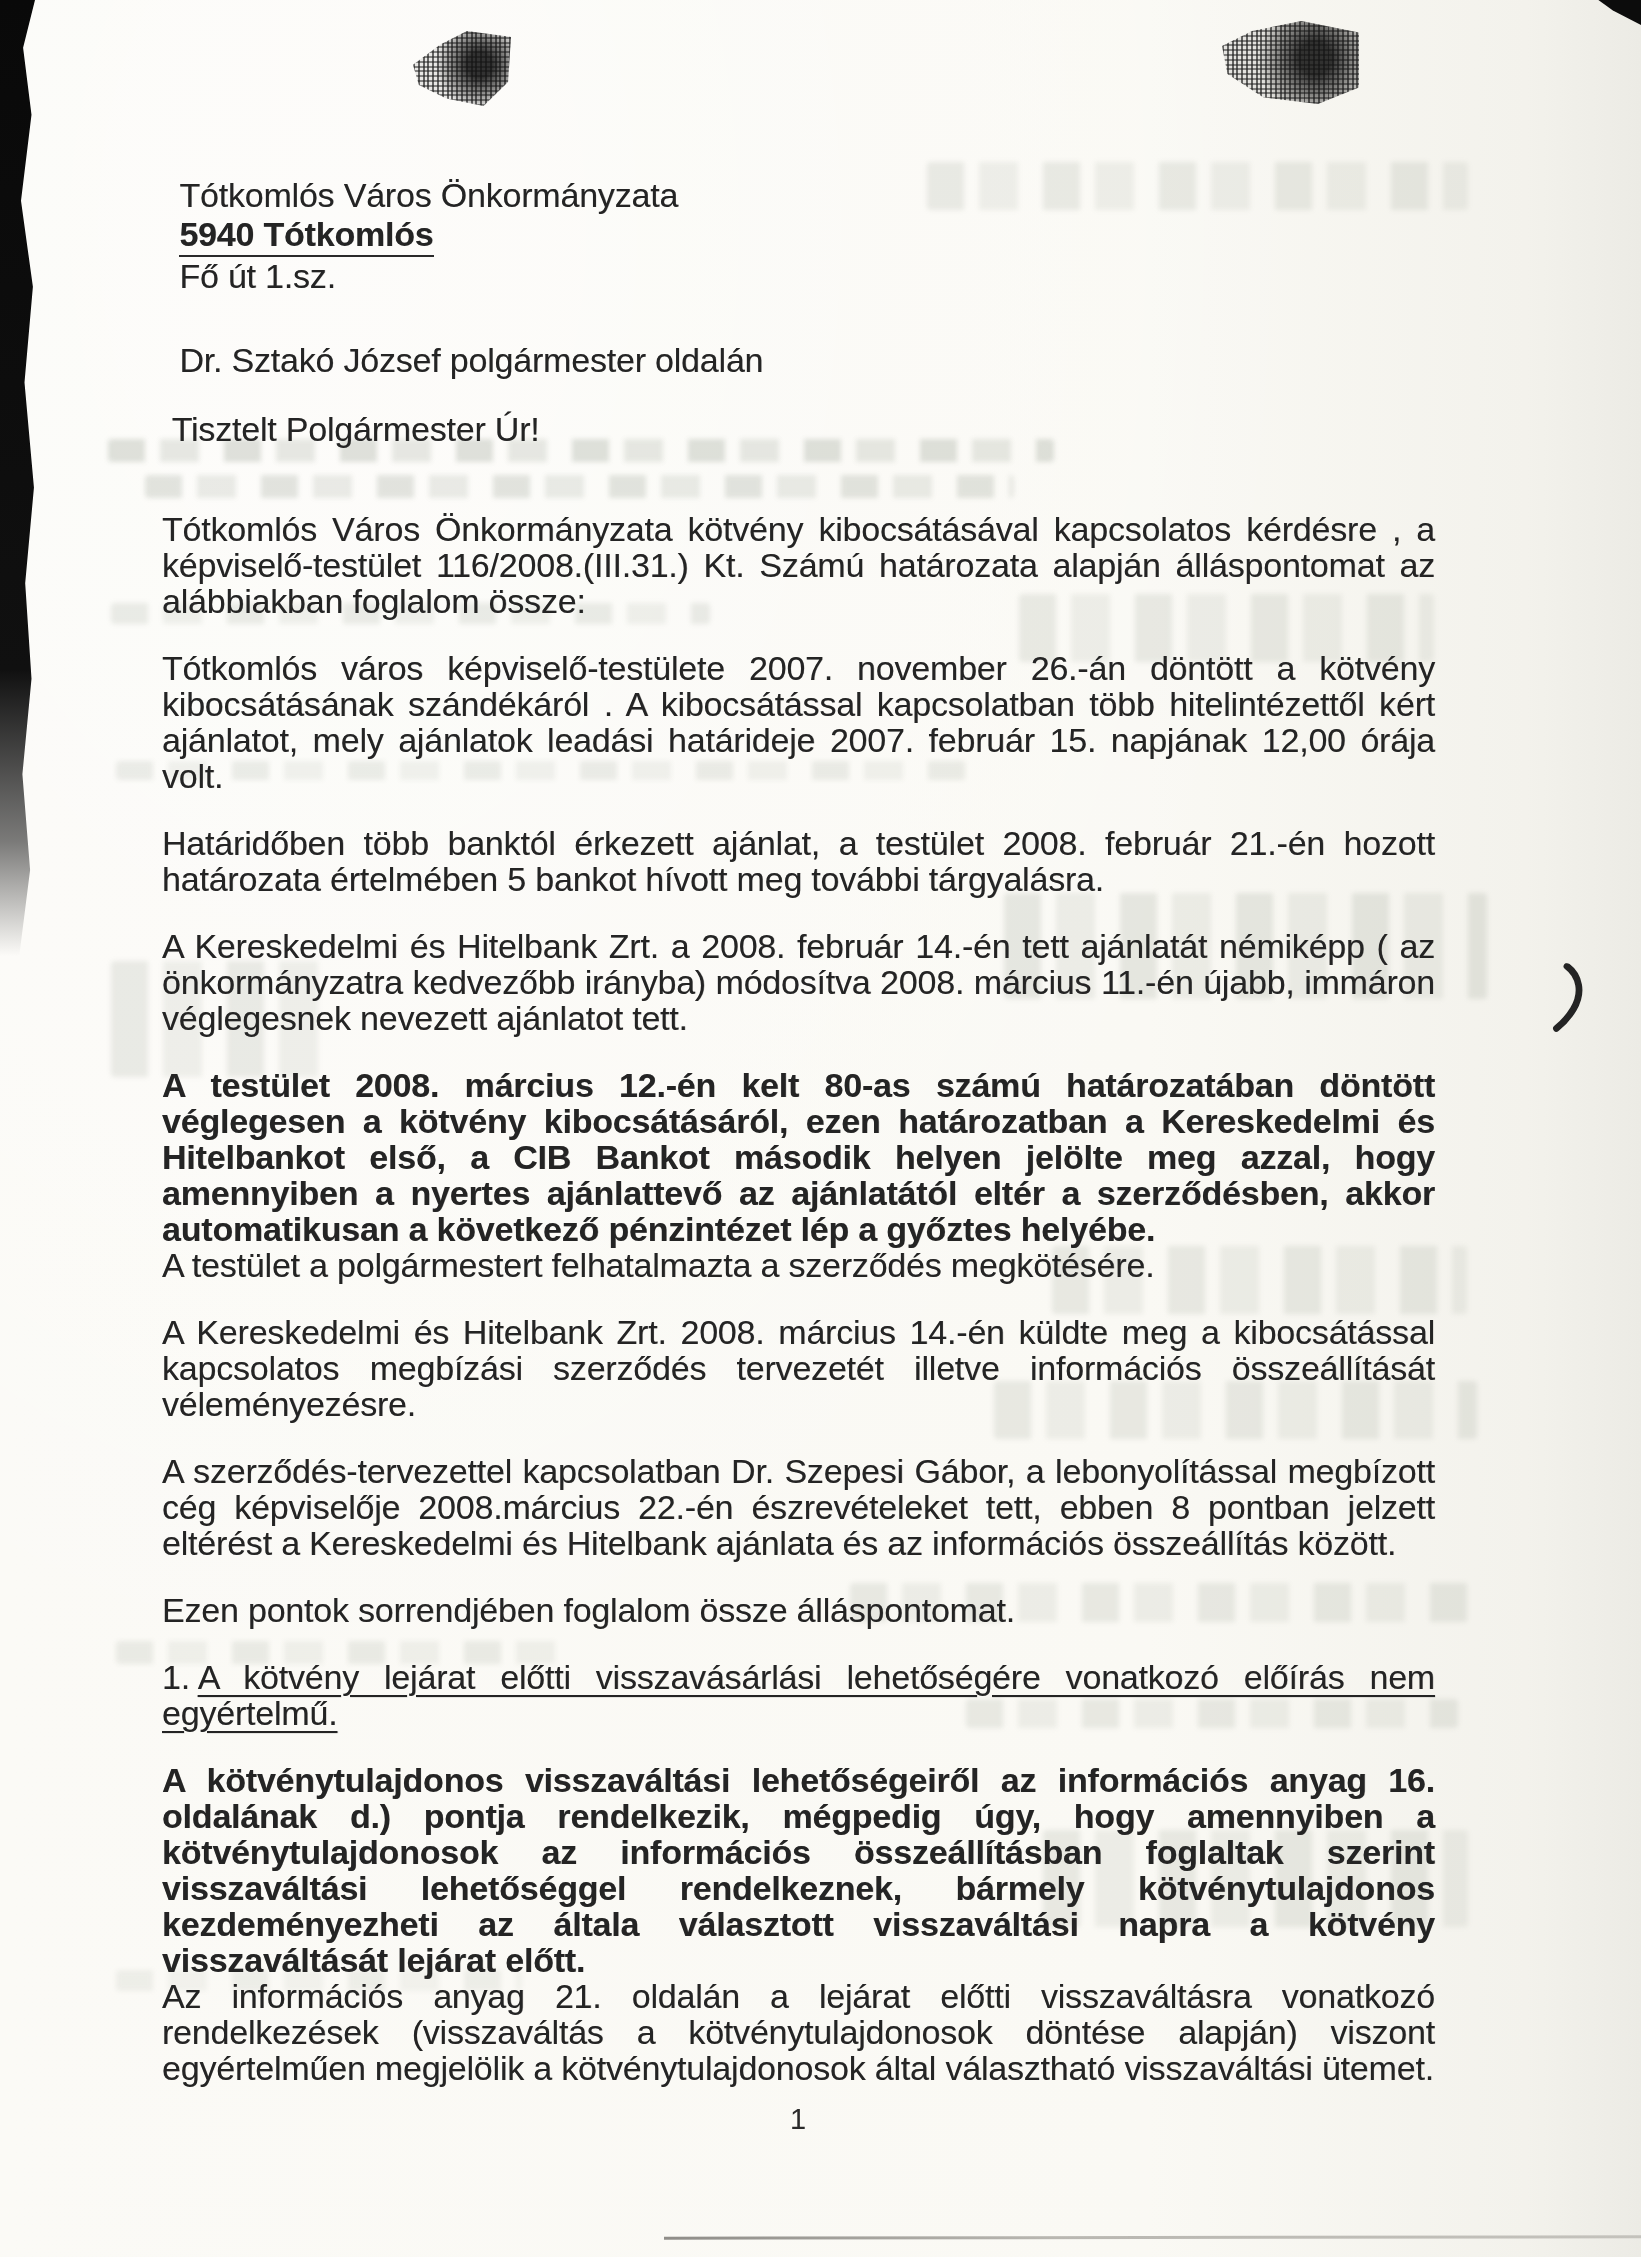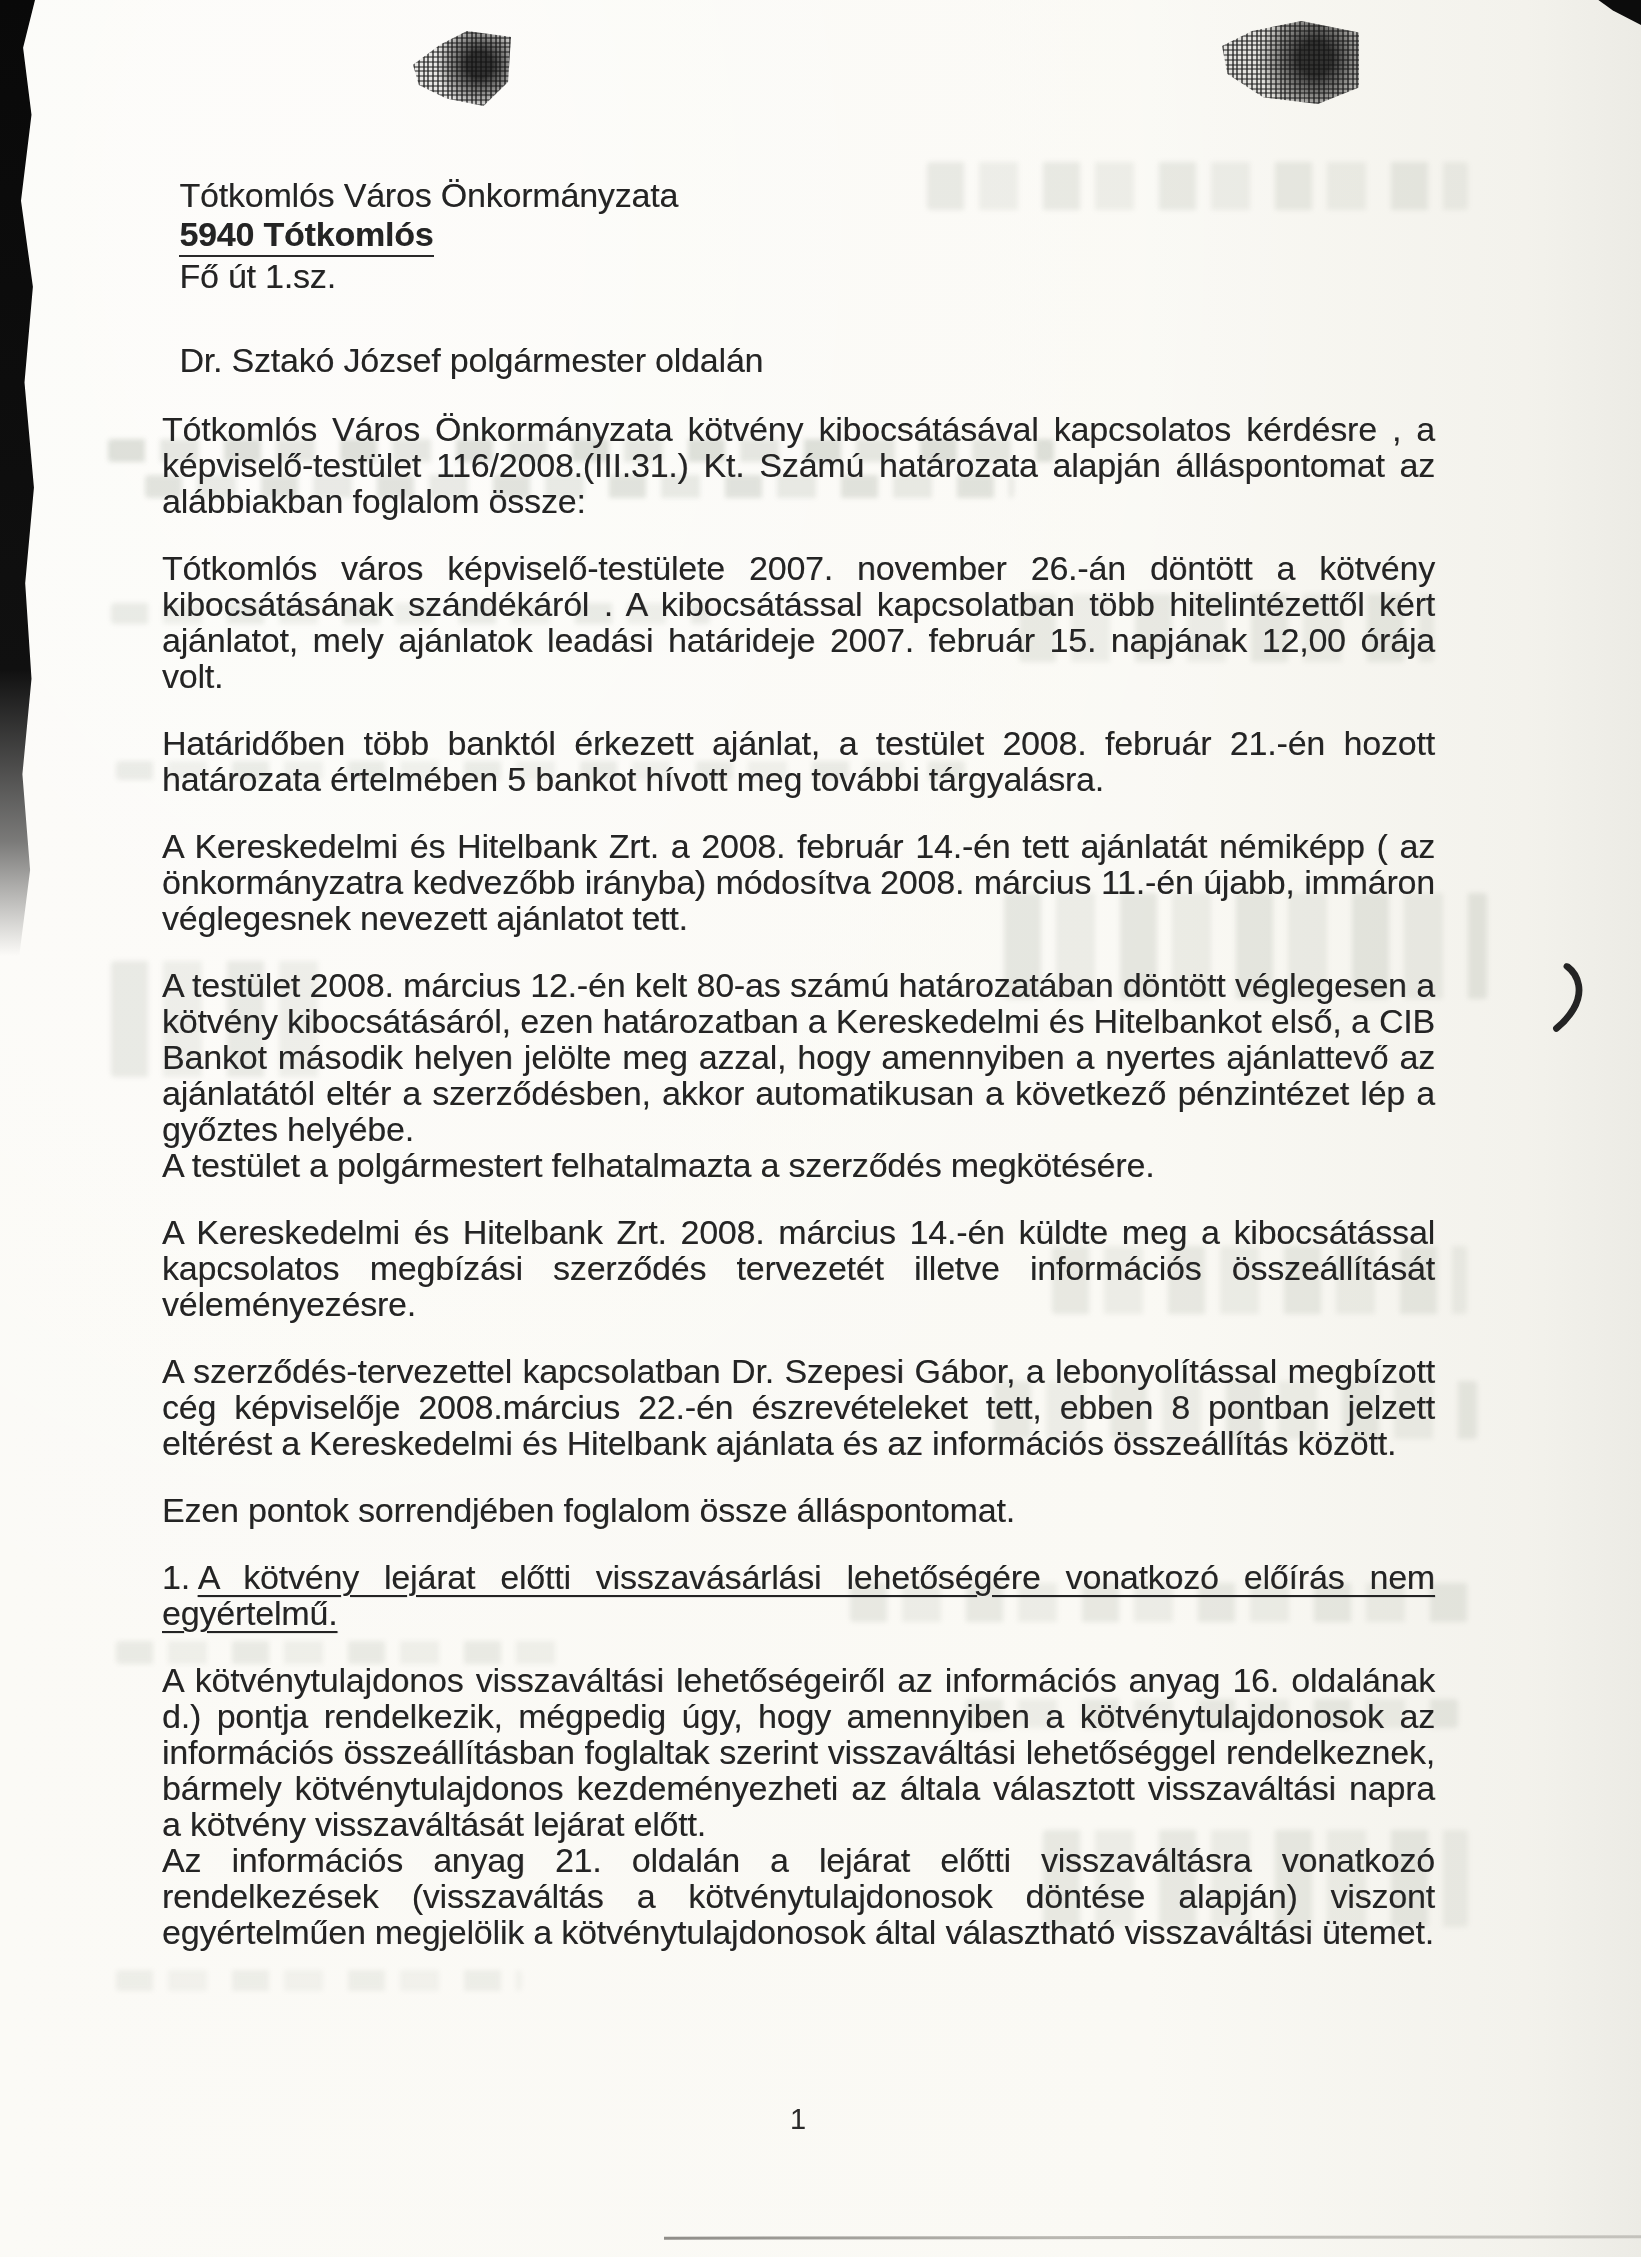--- a/index.html
+++ b/index.html
@@ -60,21 +60,21 @@
     color:#242424;
     text-shadow:0.3px 0.3px 0.4px rgba(40,40,40,.38);
   }
   .recipient{line-height:39px;margin:0 0 46px 17.4px;}
   .recipient .org{display:block;}
   .recipient .postal{display:inline-block;font-weight:bold;border-bottom:2.9px solid #2a2a2a;padding-bottom:1px;}
   .recipient .addr{display:block;}
   .person{margin:0 0 33px 17.4px;}
   .salutation{margin:0 0 64px 9.7px;}
   p.para{margin:0 0 31px;text-align:justify;}
-  p.para.no-gap{margin-bottom:0;}
+  p.para.no-gap{margin-bottom:0;font-weight:bold;}
   .section-heading{margin:5.8px 0 33px;text-align:left;}
   .section-heading .num{margin-right:7.7px;}
   .section-heading .txt{text-decoration:underline;text-decoration-thickness:2.4px;text-underline-offset:5.8px;}
   .page-number{position:absolute;left:790px;top:2103px;font-size:29px;color:#2a2a2a;}
 </style>
 </head>
 <body>
 
 <div class="page">
 
@@ -108,20 +108,21 @@
   <div class="content">
 
     <div class="recipient">
       <span class="org">Tótkomlós Város Önkormányzata</span>
       <span class="postal">5940 Tótkomlós</span>
       <span class="addr">Fő út 1.sz.</span>
     </div>
 
     <p class="person">Dr. Sztakó József polgármester oldalán</p>
 
+    <p class="salutation">Tisztelt Polgármester Úr!</p>
 
     <p class="para">Tótkomlós Város Önkormányzata kötvény kibocsátásával kapcsolatos kérdésre , a képviselő-testület 116/2008.(III.31.) Kt. Számú határozata alapján álláspontomat az alábbiakban foglalom össze:</p>
     <p class="para">Tótkomlós város képviselő-testülete 2007. november 26.-án döntött a kötvény kibocsátásának szándékáról . A kibocsátással kapcsolatban több hitelintézettől kért ajánlatot, mely ajánlatok leadási határideje 2007. február 15. napjának 12,00 órája volt.</p>
     <p class="para">Határidőben több banktól érkezett ajánlat, a testület 2008. február 21.-én hozott határozata értelmében 5 bankot hívott meg további tárgyalásra.</p>
     <p class="para">A Kereskedelmi és Hitelbank Zrt. a 2008. február 14.-én tett ajánlatát némiképp ( az önkormányzatra kedvezőbb irányba) módosítva 2008. március 11.-én újabb, immáron véglegesnek nevezett ajánlatot tett.</p>
     <p class="para no-gap">A testület 2008. március 12.-én kelt 80-as számú határozatában döntött véglegesen a kötvény kibocsátásáról, ezen határozatban a Kereskedelmi és Hitelbankot első, a CIB Bankot második helyen jelölte meg azzal, hogy amennyiben a nyertes ajánlattevő az ajánlatától eltér a szerződésben, akkor automatikusan a következő pénzintézet lép a győztes helyébe.</p>
     <p class="para">A testület a polgármestert felhatalmazta a szerződés megkötésére.</p>
     <p class="para">A Kereskedelmi és Hitelbank Zrt. 2008. március 14.-én küldte meg a kibocsátással kapcsolatos megbízási szerződés tervezetét illetve információs összeállítását véleményezésre.</p>
     <p class="para">A szerződés-tervezettel kapcsolatban Dr. Szepesi Gábor, a lebonyolítással megbízott cég képviselője 2008.március 22.-én észrevételeket tett, ebben 8 pontban jelzett eltérést a Kereskedelmi és Hitelbank ajánlata és az információs összeállítás között.</p>
     <p class="para">Ezen pontok sorrendjében foglalom össze álláspontomat.</p>

